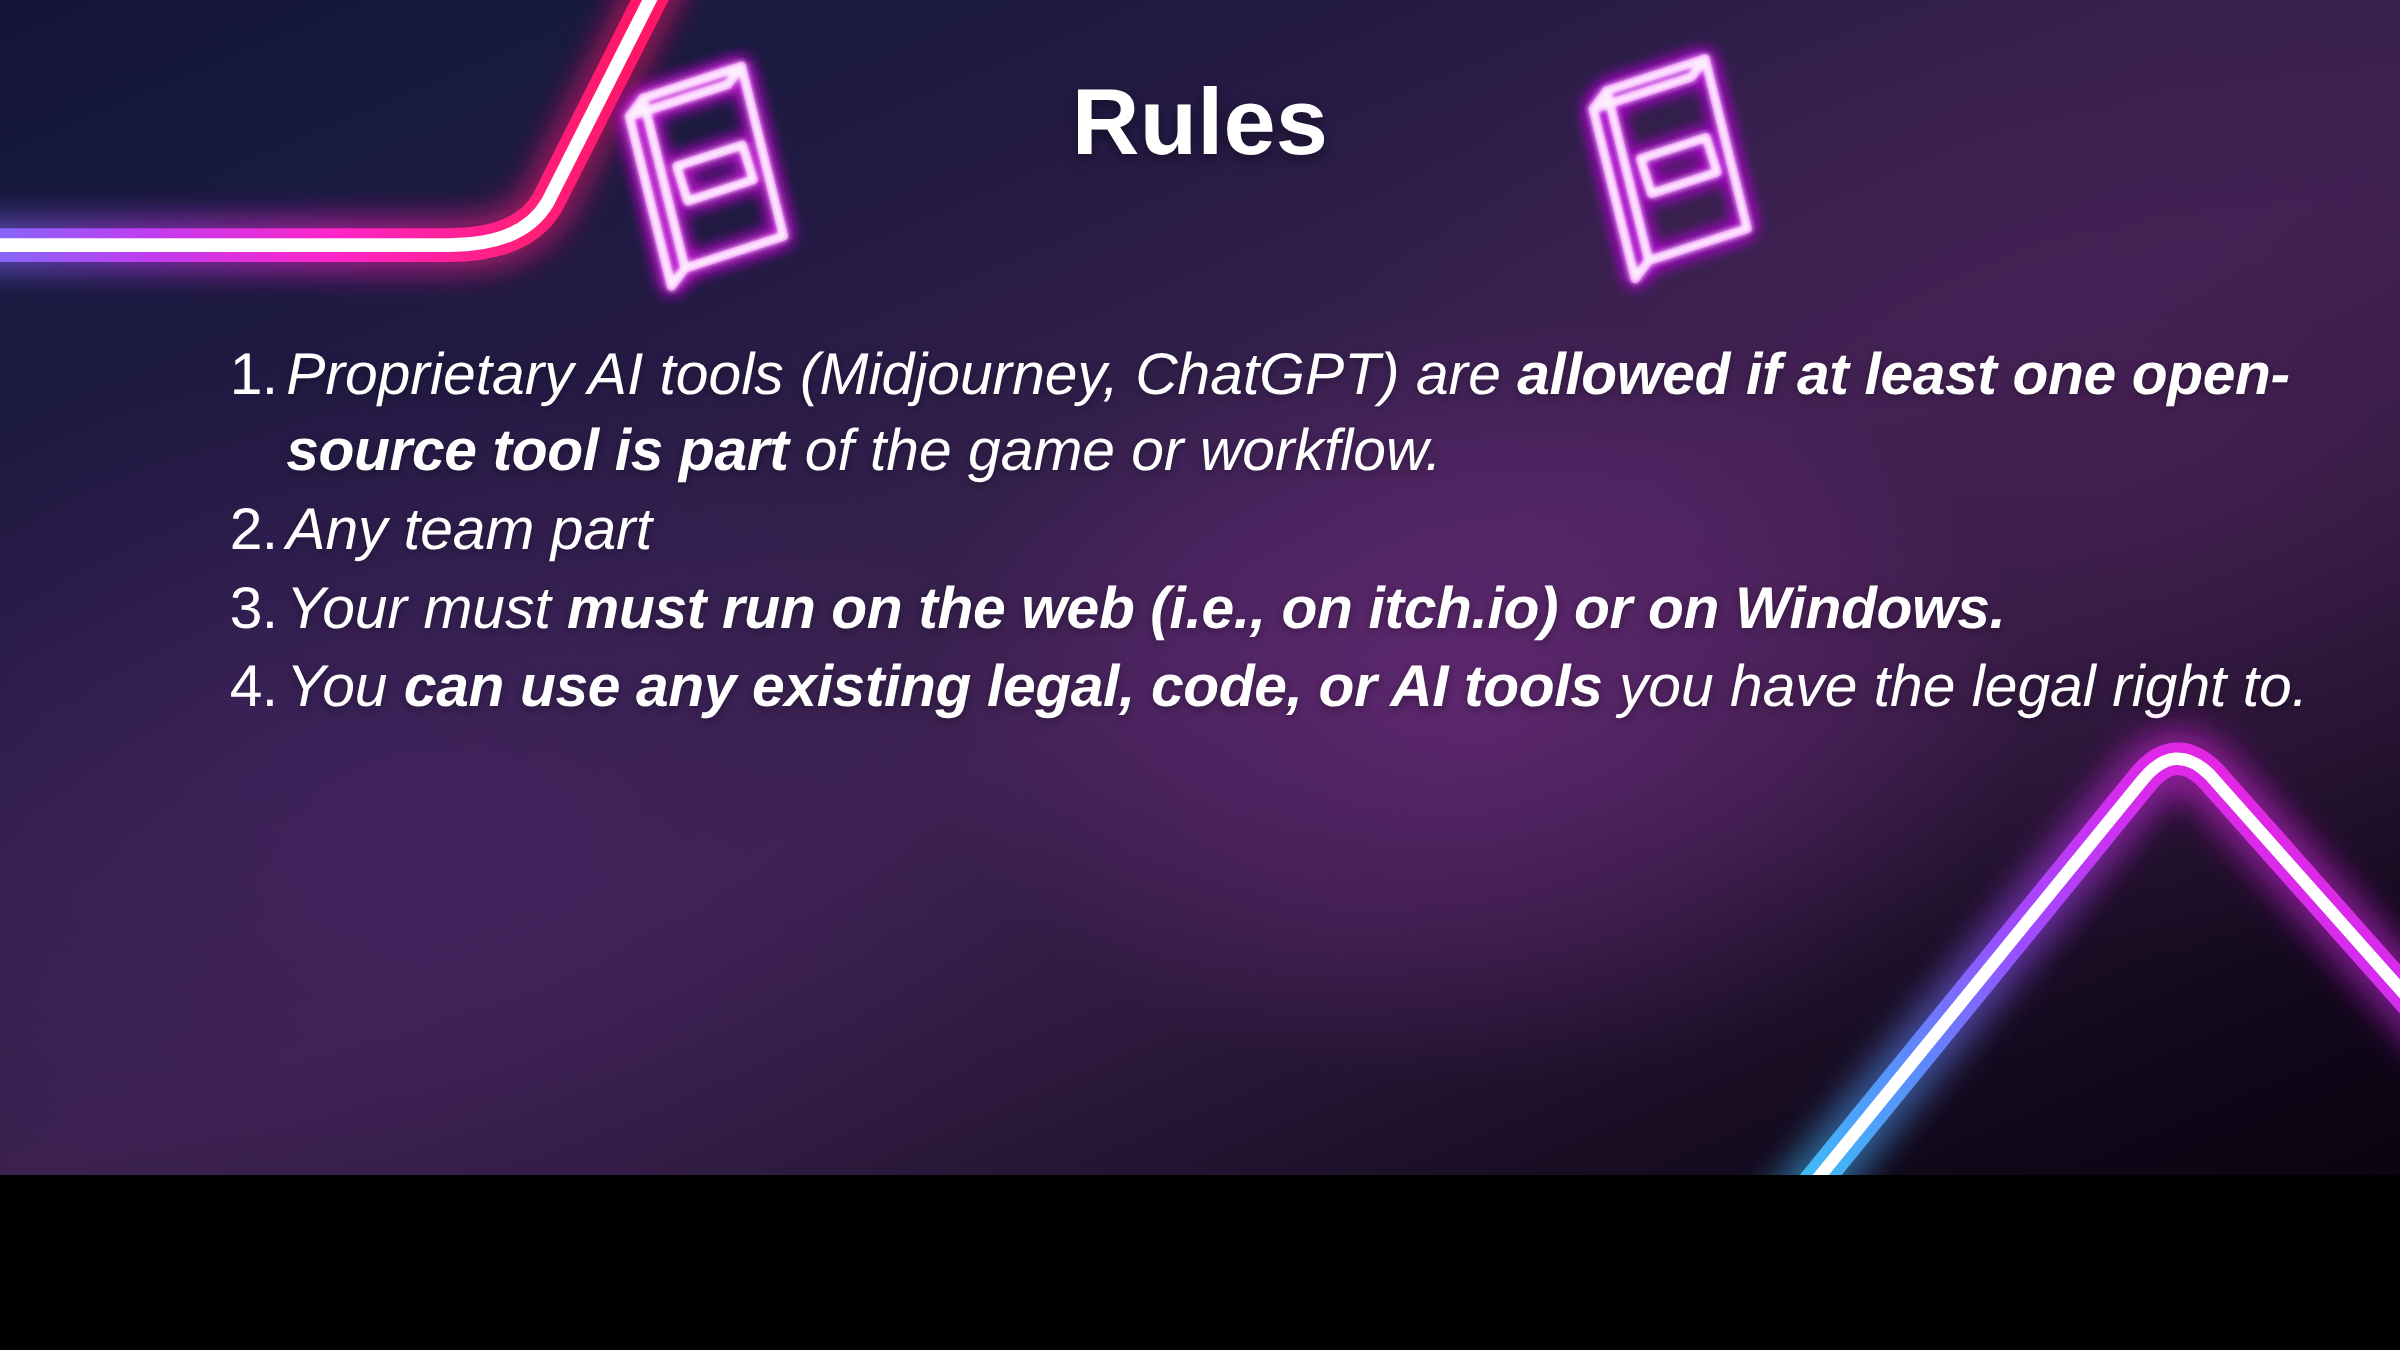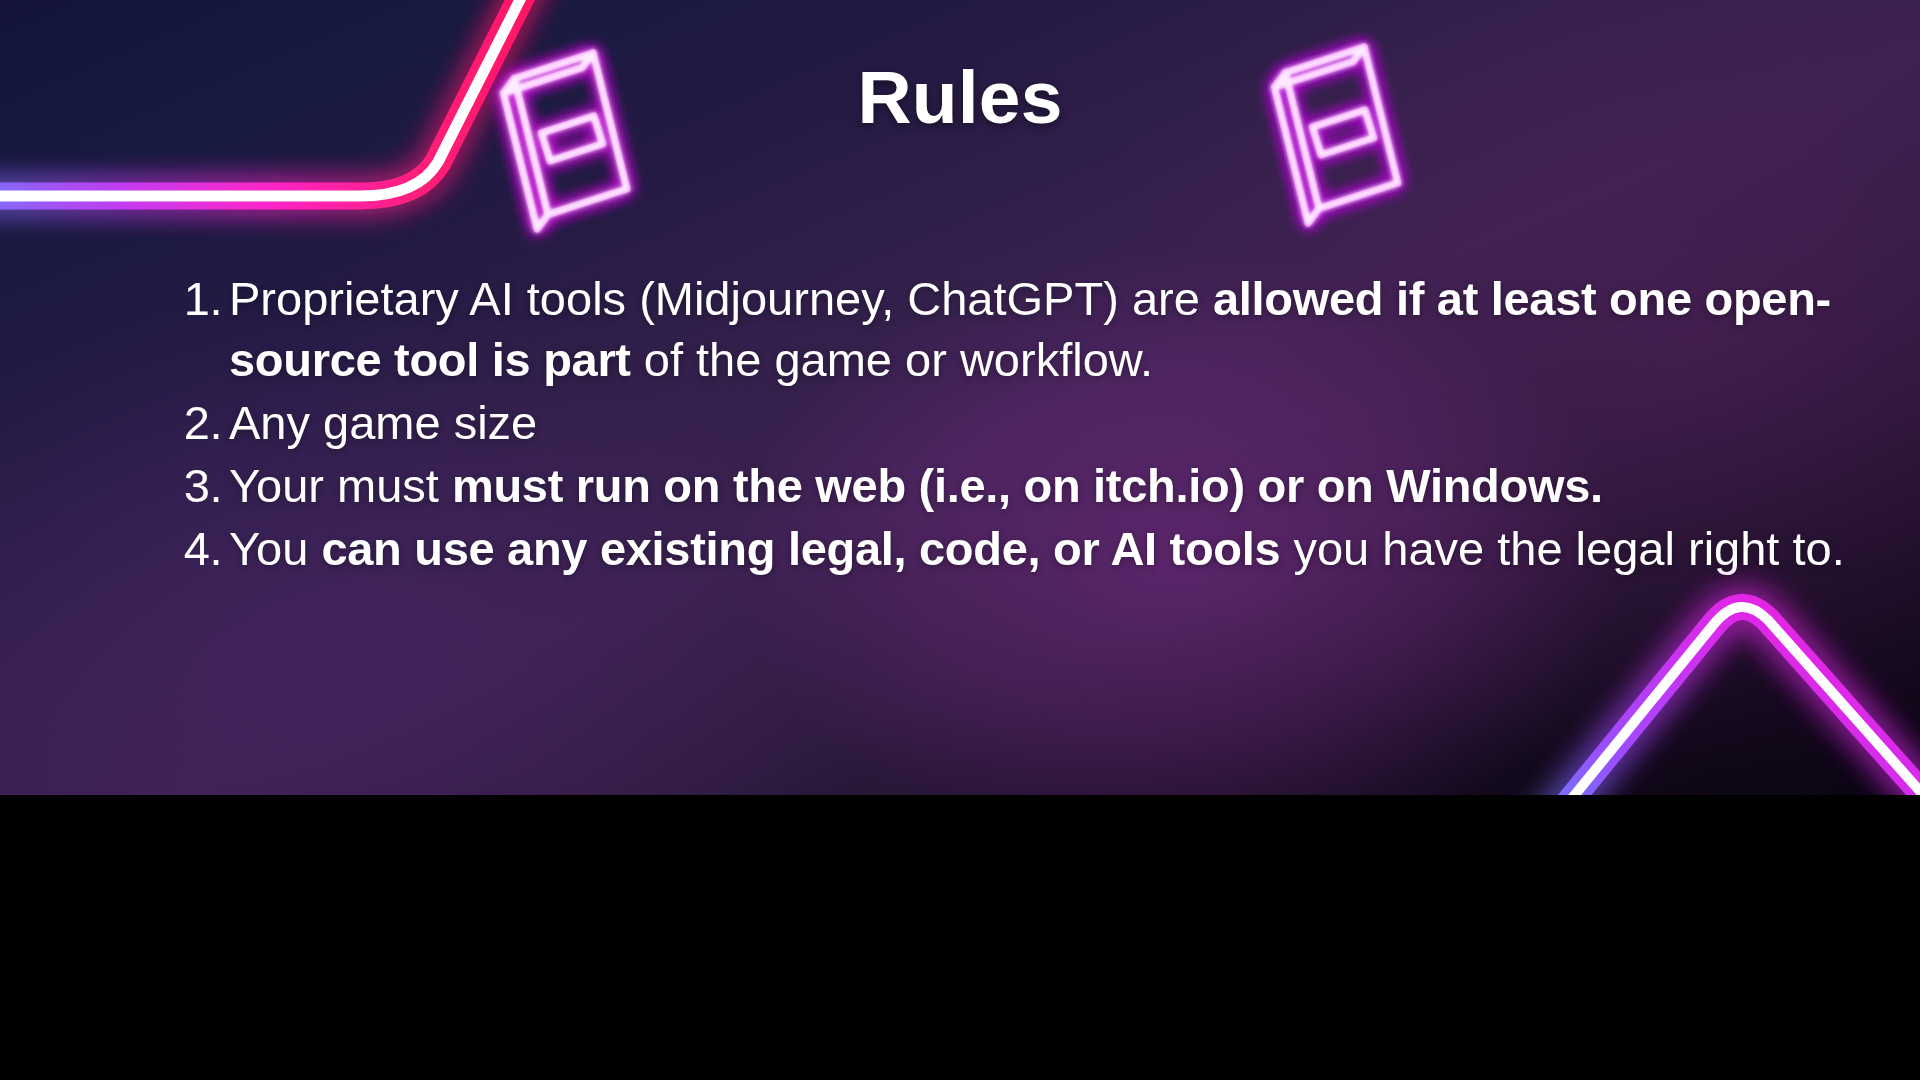--- a/index.html
+++ b/index.html
@@ -1,21 +1,21 @@
 <!DOCTYPE html>
 <html><head>
 <meta charset="utf-8">
 <style>
   html,body{margin:0;padding:0;background:#000;}
   body{
     width:1920px;height:1080px;overflow:hidden;position:relative;
     font-family:"Liberation Sans", sans-serif;
   }
   #slide{
-    position:absolute;inset:0;width:1920px;height:795px;overflow:hidden;
+    position:absolute;inset:0;width:1920px;height:940px;overflow:hidden;
     background:
       radial-gradient(ellipse 620px 430px at 1180px 560px, rgba(126,46,140,0.55) 0%, rgba(126,46,140,0.28) 42%, rgba(126,46,140,0) 72%),
       radial-gradient(ellipse 760px 520px at 330px 660px, rgba(77,38,110,0.45) 0%, rgba(77,38,110,0) 70%),
       radial-gradient(ellipse 900px 600px at 1700px 340px, rgba(90,34,96,0.40) 0%, rgba(90,34,96,0) 72%),
       linear-gradient(157deg,
         #14143a 0%,
         #181a3f 13%,
         #241a44 27%,
         #34204c 42%,
         #3b2150 54%,
@@ -58,20 +58,21 @@
     font-weight:400;
     letter-spacing:-0.5px;
     padding-right:2px;
     -webkit-font-smoothing:antialiased;
   }
   .rule .body{
     flex:1 1 auto;
     font-weight:400;
     padding-left:5px;
     text-shadow:0 2px 7px rgba(0,0,0,0.35);
+    font-style:italic;
   }
   .rule .body b{
     font-weight:700;
     letter-spacing:-0.3px;
   }
   .rule .body .lite{font-weight:400;}
 </style>
 </head>
 <body>
 
@@ -148,21 +149,21 @@
     <li class="rule">
       <span class="num">1.</span>
       <span class="body">
         <span class="lite">Proprietary AI tools (Midjourney, ChatGPT) are </span><b>allowed if at least one open-source tool is part</b><span class="lite"> of the game or workflow.</span>
       </span>
     </li>
 
     <li class="rule">
       <span class="num">2.</span>
       <span class="body">
-        <span class="lite">Any game size</span>
+        <span class="lite">Any team part</span>
       </span>
     </li>
 
     <li class="rule">
       <span class="num">3.</span>
       <span class="body">
         <span class="lite">Your must </span><b>must run on the web (i.e., on itch.io) or on Windows.</b>
       </span>
     </li>
 

